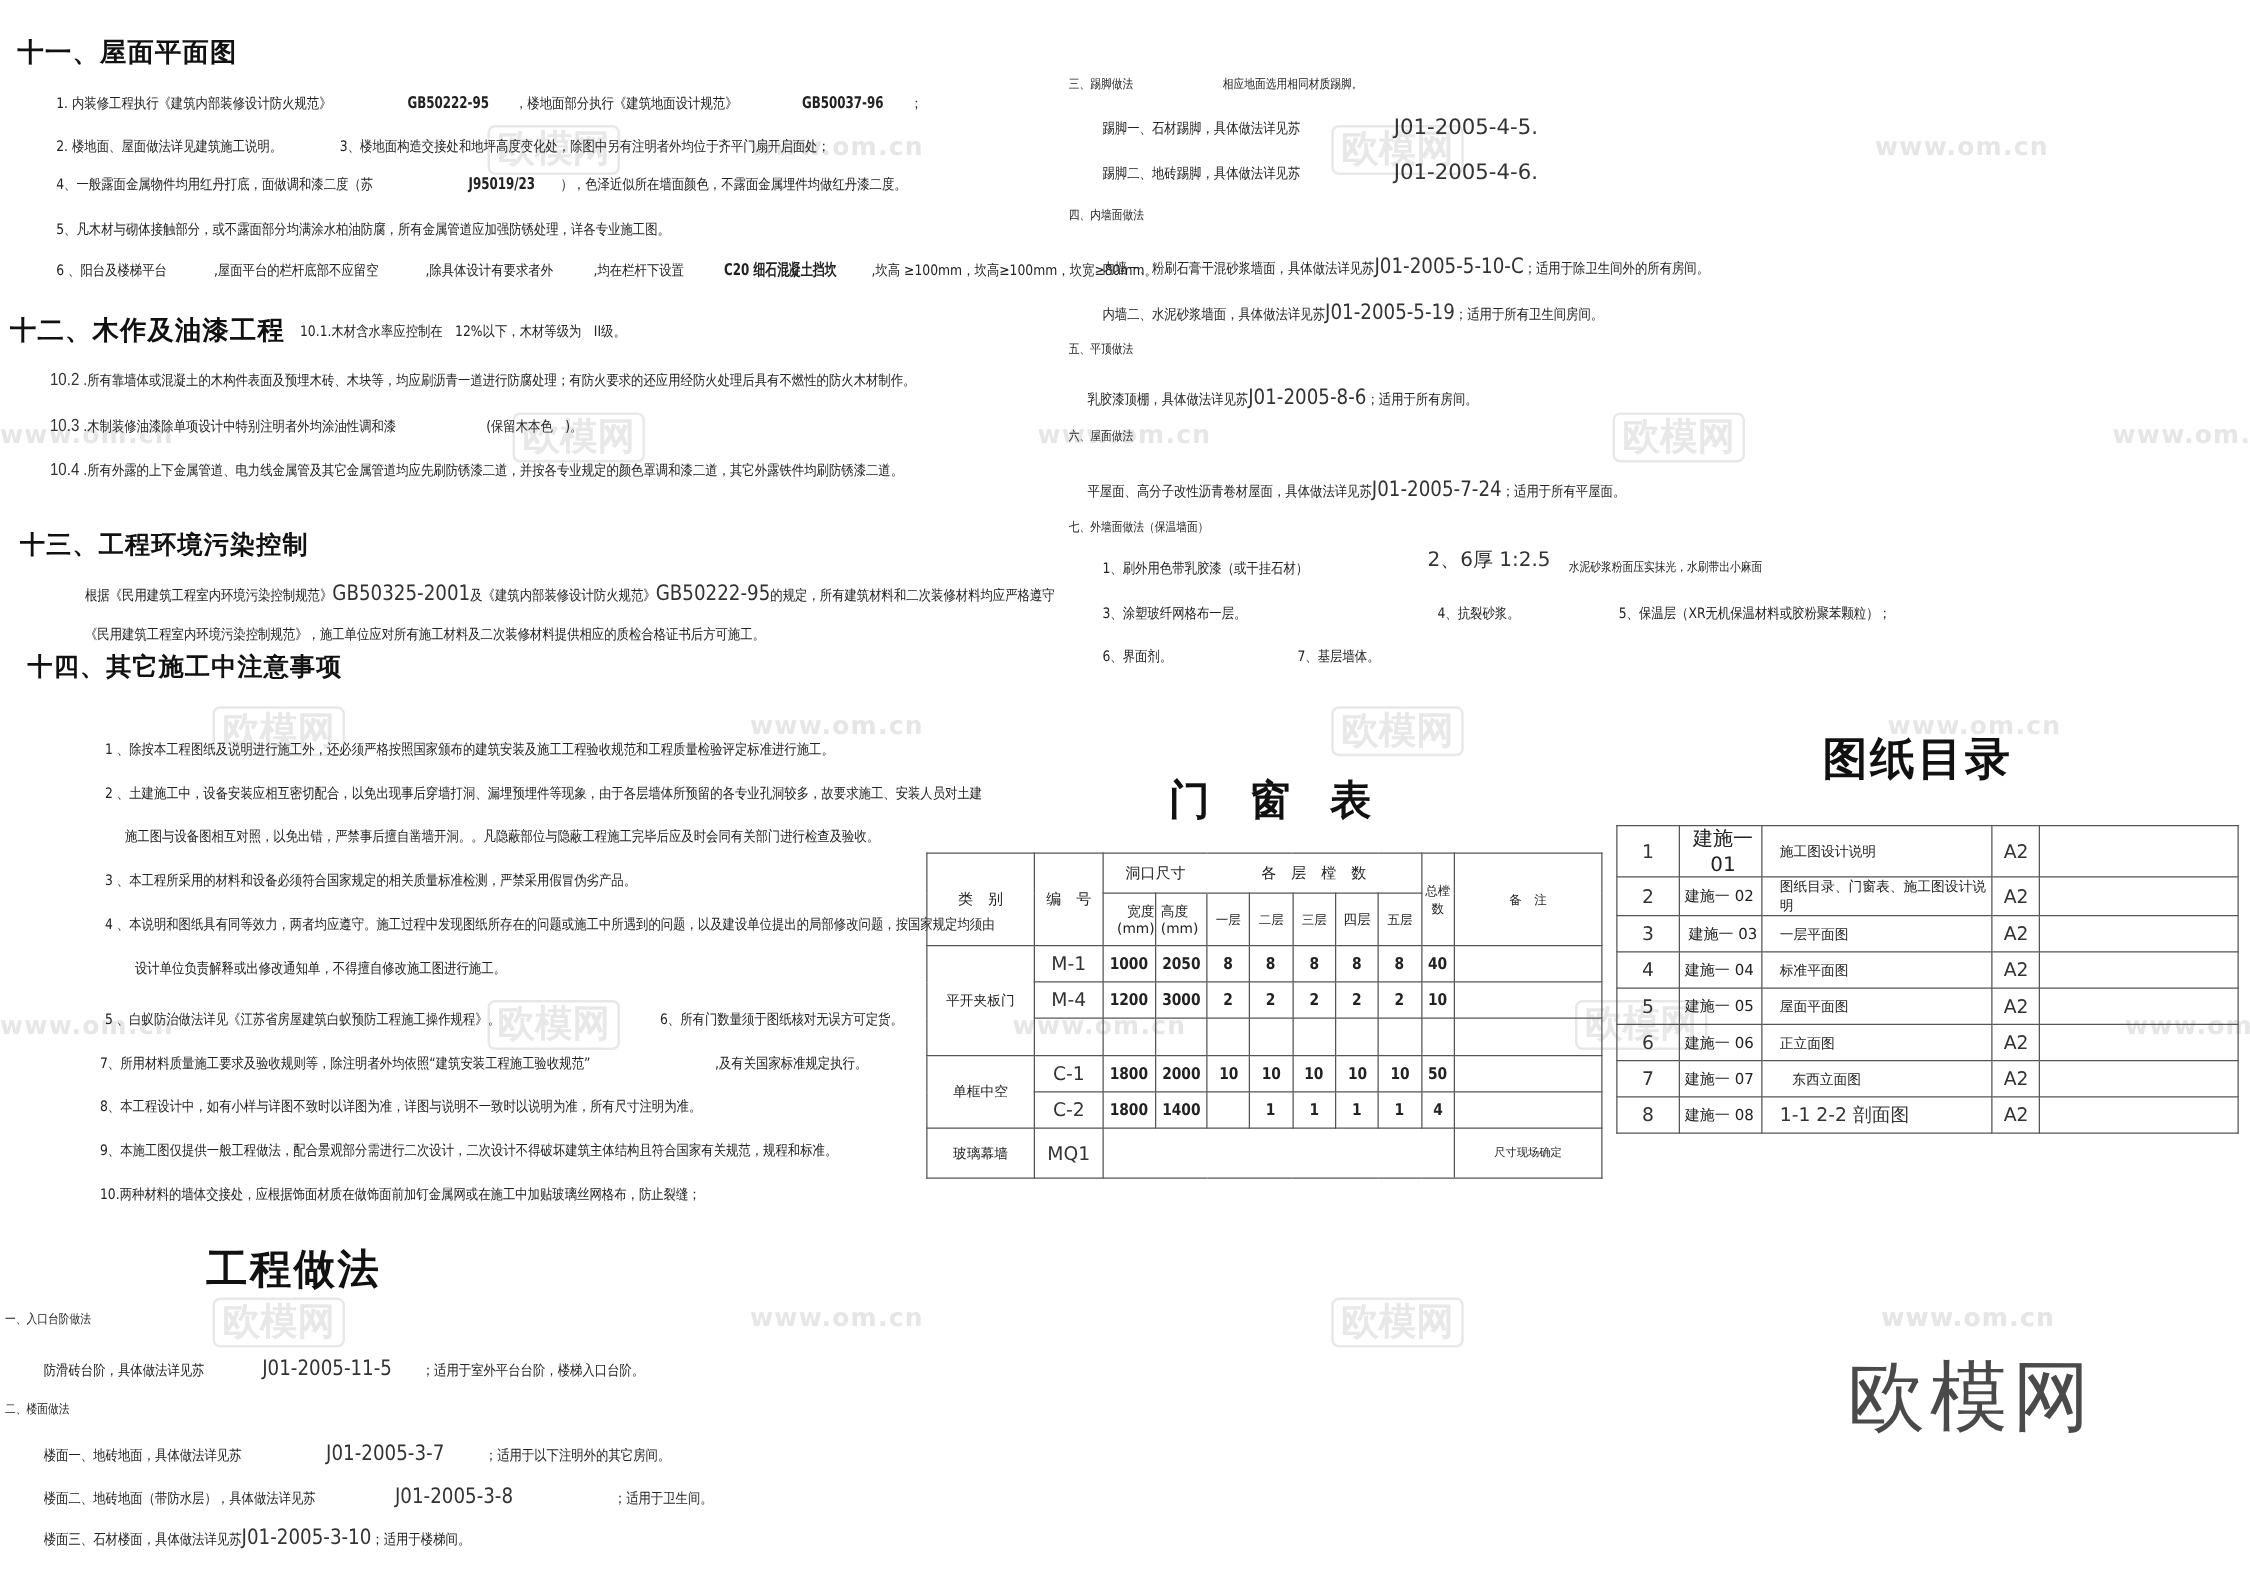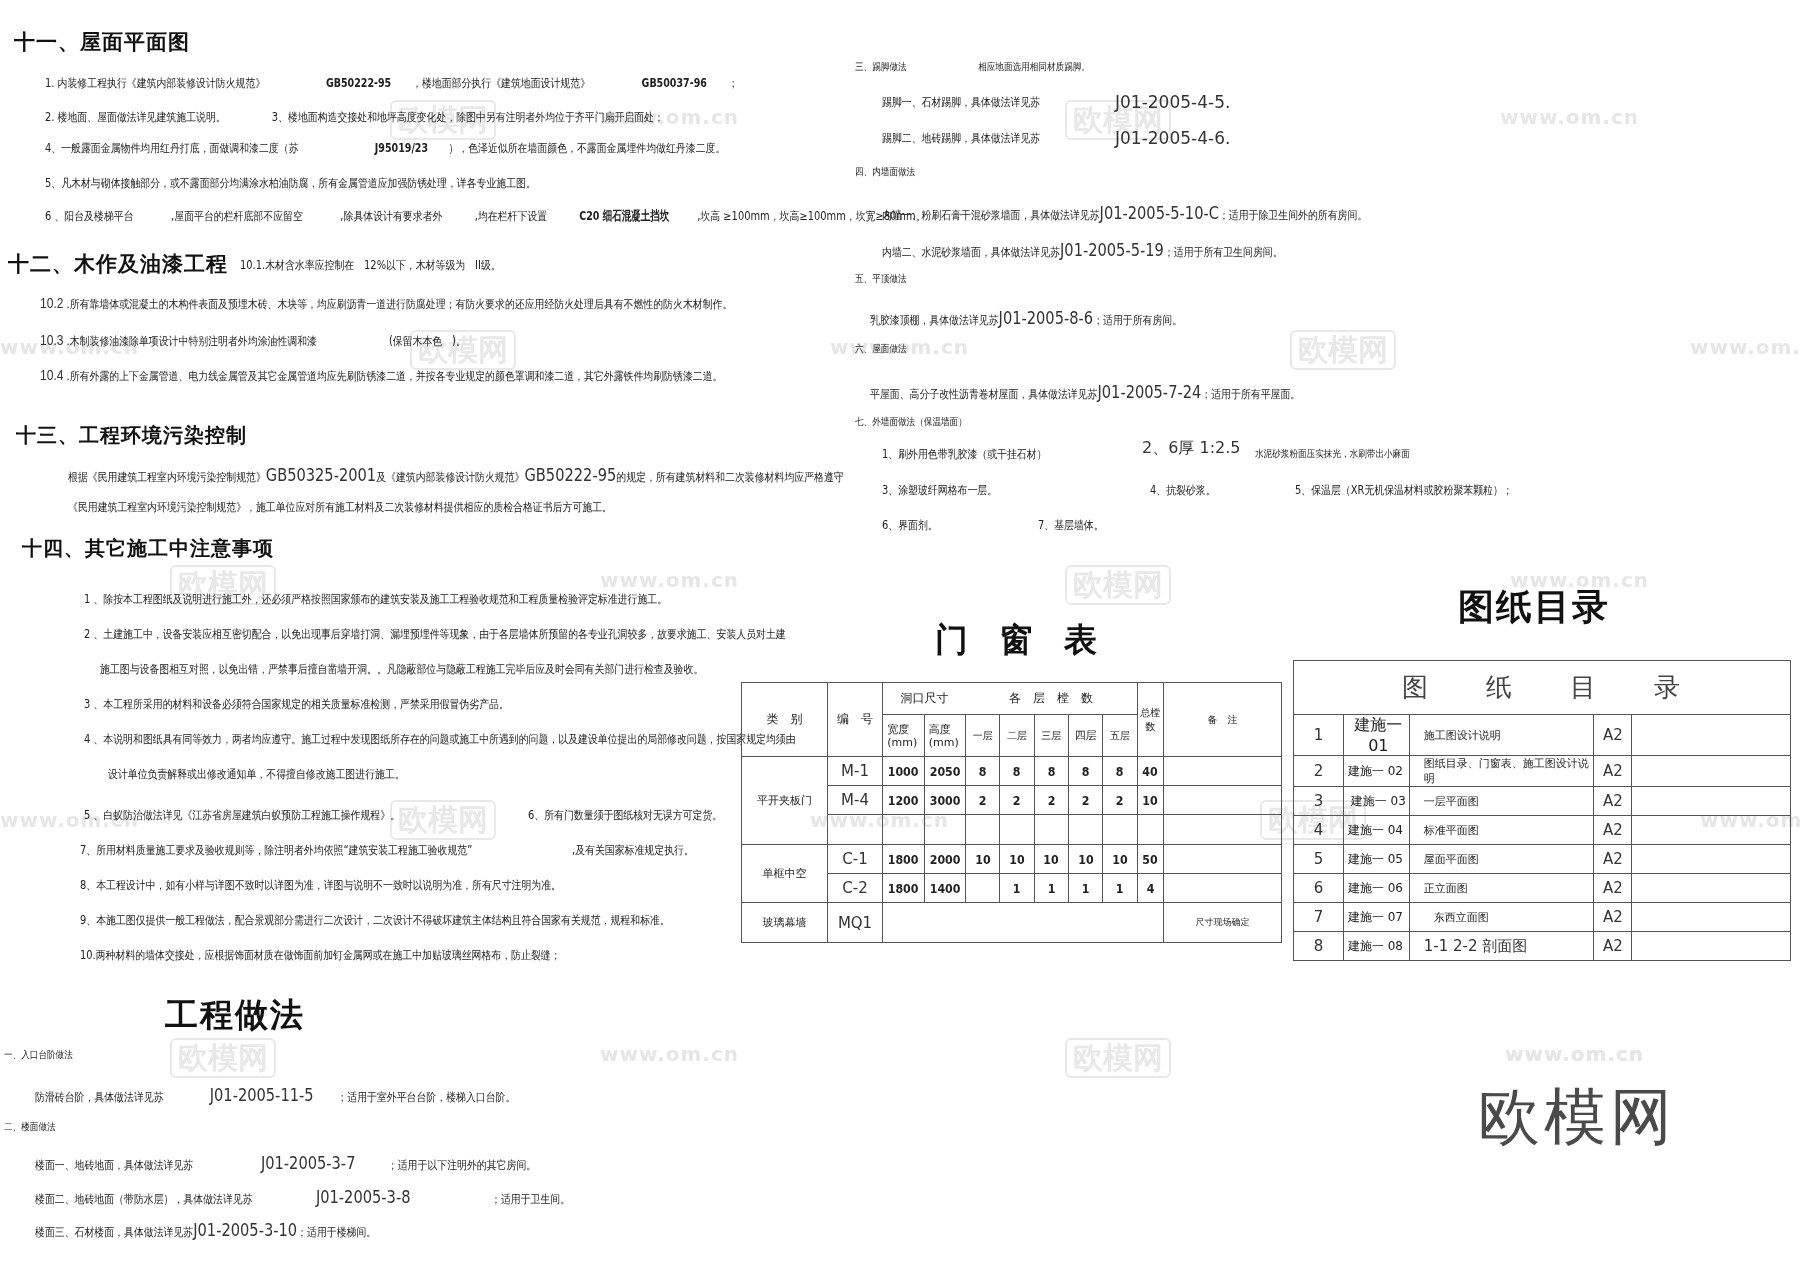--- a/index.html
+++ b/index.html
@@ -87,21 +87,21 @@
   <span class="mono" style="font-size:14px">10.4</span>
   <span>.所有外露的上下金属管道、电力线金属管及其它金属管道均应先刷防锈漆二道，并按各专业规定的颜色罩调和漆二道，其它外露铁件均刷防锈漆二道。</span>
 </div>
 
 <div class="abs h1" style="left:16px;top:422px;font-size:20px">十三、工程环境污染控制</div>
 <div class="abs t" style="left:68px;top:465px">
   <span>根据《民用建筑工程室内环境污染控制规范》</span><span class="thin" style="font-size:17px">GB50325-2001</span><span>及《建筑内部装修设计防火规范》</span><span class="thin" style="font-size:17px">GB50222-95</span><span>的规定，所有建筑材料和二次装修材料均应严格遵守</span>
 </div>
 <div class="abs t" style="left:68px;top:500px">《民用建筑工程室内环境污染控制规范》，施工单位应对所有施工材料及二次装修材料提供相应的质检合格证书后方可施工。</div>
 
-<div class="abs h1" style="left:22px;top:535px;font-size:20px">十四、其它施工中注意事项</div>
+<div class="abs h1" style="left:22px;top:520px;font-size:20px">十四、其它施工中注意事项</div>
 <div class="abs t" style="left:84px;top:592px">1 、除按本工程图纸及说明进行施工外，还必须严格按照国家颁布的建筑安装及施工工程验收规范和工程质量检验评定标准进行施工。</div>
 <div class="abs t" style="left:84px;top:627px">2 、土建施工中，设备安装应相互密切配合，以免出现事后穿墙打洞、漏埋预埋件等现象，由于各层墙体所预留的各专业孔洞较多，故要求施工、安装人员对土建</div>
 <div class="abs t" style="left:100px;top:662px">施工图与设备图相互对照，以免出错，严禁事后擅自凿墙开洞。。凡隐蔽部位与隐蔽工程施工完毕后应及时会同有关部门进行检查及验收。</div>
 <div class="abs t" style="left:84px;top:697px">3 、本工程所采用的材料和设备必须符合国家规定的相关质量标准检测，严禁采用假冒伪劣产品。</div>
 <div class="abs t" style="left:84px;top:732px">4 、本说明和图纸具有同等效力，两者均应遵守。施工过程中发现图纸所存在的问题或施工中所遇到的问题，以及建设单位提出的局部修改问题，按国家规定均须由</div>
 <div class="abs t" style="left:108px;top:767px">设计单位负责解释或出修改通知单，不得擅自修改施工图进行施工。</div>
 <div class="abs t" style="left:84px;top:808px">5 、白蚁防治做法详见《江苏省房屋建筑白蚁预防工程施工操作规程》。</div>
 <div class="abs t" style="left:528px;top:808px">6、所有门数量须于图纸核对无误方可定货。</div>
 <div class="abs t" style="left:80px;top:843px">7、所用材料质量施工要求及验收规则等，除注明者外均依照“建筑安装工程施工验收规范”</div>
 <div class="abs t" style="left:572px;top:843px">,及有关国家标准规定执行。</div>
@@ -182,21 +182,21 @@
   <tbody>
       <tr style="height:32px">
     <td rowspan="2">类　别</td>
     <td rowspan="2">编　号</td>
     <td colspan="2" style="border-right:none">洞口尺寸</td>
     <td colspan="5" style="border-left:none">各　层　樘　数</td>
     <td rowspan="2" style="font-size:10px">总樘数</td>
     <td rowspan="2" style="font-size:10px">备　注</td>
   </tr>
   <tr style="height:42px">
-    <td style="font-size:11px;line-height:13px;text-align:left;padding-left:4px"><span>宽度</span><br><span>(mm)</span></td>
+    <td style="font-size:11px;line-height:13px;text-align:right;padding-left:4px"><span>宽度</span><br><span>(mm)</span></td>
     <td style="font-size:11px;line-height:13px;text-align:left;padding-left:4px"><span>高度</span><br><span>(mm)</span></td>
     <td style="font-size:10px">一层</td>
     <td style="font-size:10px">二层</td>
     <td style="font-size:10px">三层</td>
     <td style="font-size:11px">四层</td>
     <td style="font-size:10px">五层</td>
   </tr>
 
   <tr style="height:29px">
     <td rowspan="3" style="font-size:11px">平开夹板门</td>
@@ -274,23 +274,20 @@
 <div class="abs big" style="left:1458px;top:583px">图纸目录</div>
 <table style="left:1293px;top:660px;width:498px">
   <colgroup>
     <col style="width:50px">
       <col style="width:66px">
       <col style="width:185px">
       <col style="width:38px">
       <col style="width:159px">
   </colgroup>
   <tbody>
-      <tr style="height:54px">
-    <td colspan="5" style="font-size:26px;font-weight:normal;color:#444;letter-spacing:2px">图　　纸　　目　　录</td>
-  </tr>
   <tr style="height:23px">
     <td class="thin">1</td>
     <td style="font-size:16px;text-align:center;padding-left:4px">建施一 01</td>
     <td style="font-size:11px;text-align:left;padding-left:14px">施工图设计说明</td>
     <td class="thin">A2</td>
     <td></td>
   </tr>
   <tr style="height:23px">
     <td class="thin">2</td>
     <td style="font-size:12px;text-align:left;padding-left:4px">建施一 02</td>

